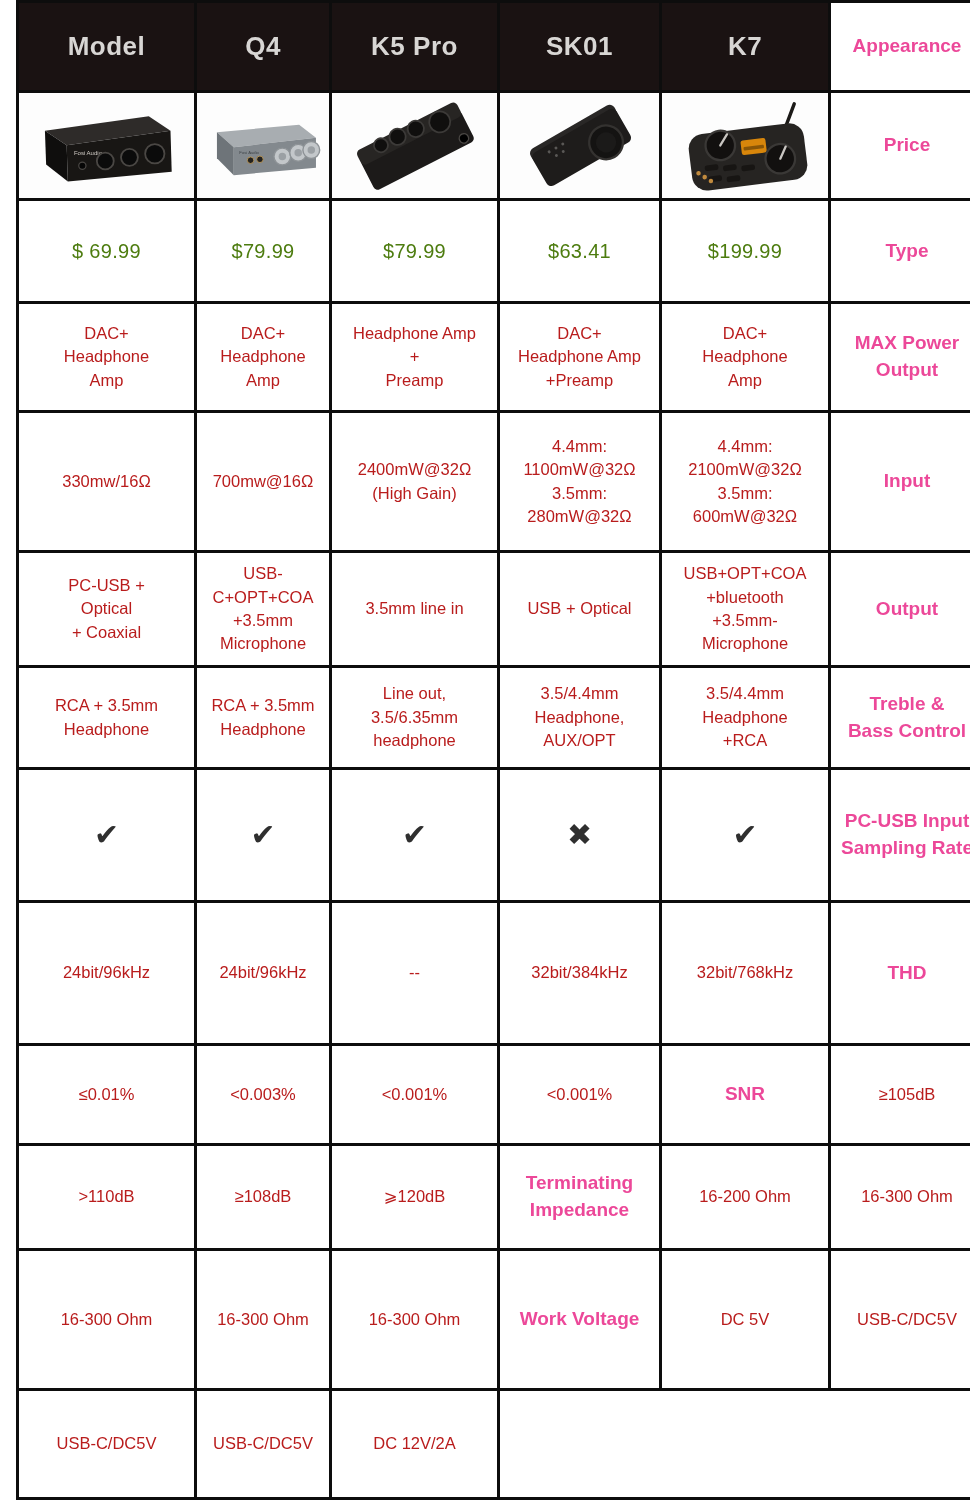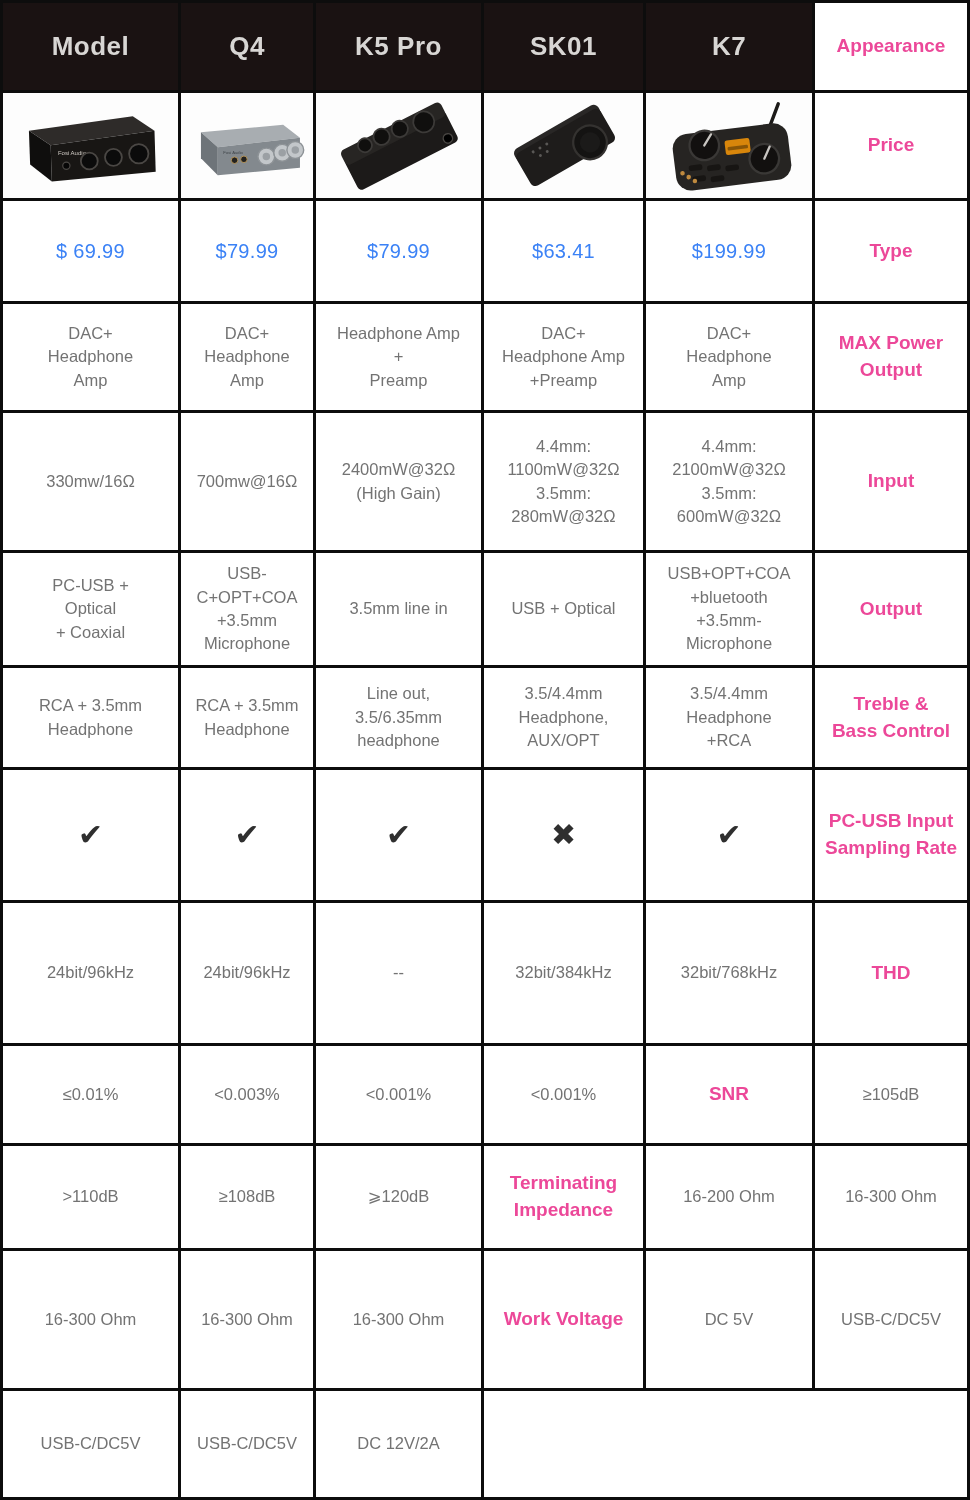--- a/index.html
+++ b/index.html
@@ -1,19 +1,20 @@
 <!DOCTYPE html>
 <html><head>
 <meta charset="utf-8">
 <style>
   html,body{margin:0;padding:0;background:#ffffff;}
   .page{
     width:970px;height:1500px;
     font-family:"Liberation Sans","DejaVu Sans",sans-serif;
     box-sizing:border-box;
+    padding-left:16px;
   }
   .grid{
     width:970px;height:1500px;
     box-sizing:border-box;
     border:3px solid #0d0d0d;
     display:grid;
     grid-template-columns:178px 135px 168px 162px 169px 152px;
     grid-template-rows:90px 108px 103px 109px 140px 115px 102px 133px 143px 100px 105px 140px 106px;
     background:#ffffff;
   }
@@ -32,25 +33,25 @@
     color:#d8d6d4;
     font-size:26px;font-weight:700;
     border-right:2px solid #cfccc9;
     letter-spacing:0.5px;
   }
   .label{
     font-size:19px;font-weight:700;color:#ec4899;
     white-space:pre-line;line-height:1.4;
   }
   .val{
-    font-size:16.5px;color:#737373;
+    font-size:16.5px;color:#b91c1c;
     white-space:pre-line;line-height:1.42;
     padding:2px 3px;
   }
-  .price{font-size:20px;color:#3b82f6;letter-spacing:0.3px;}
+  .price{font-size:20px;color:#4d7c0f;letter-spacing:0.3px;}
   .sym{font-size:30px;font-weight:700;color:#2f2f2f;}
   .img-cell{background:#fdfdfd;}
   .img-cell svg{width:92%;height:92%;}
 </style>
 </head>
 <body>
 
 <div class="page">
   <div class="grid">
 

